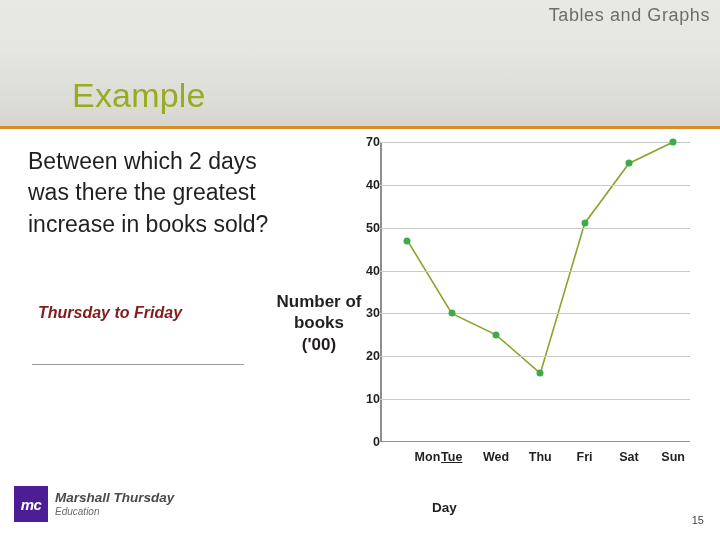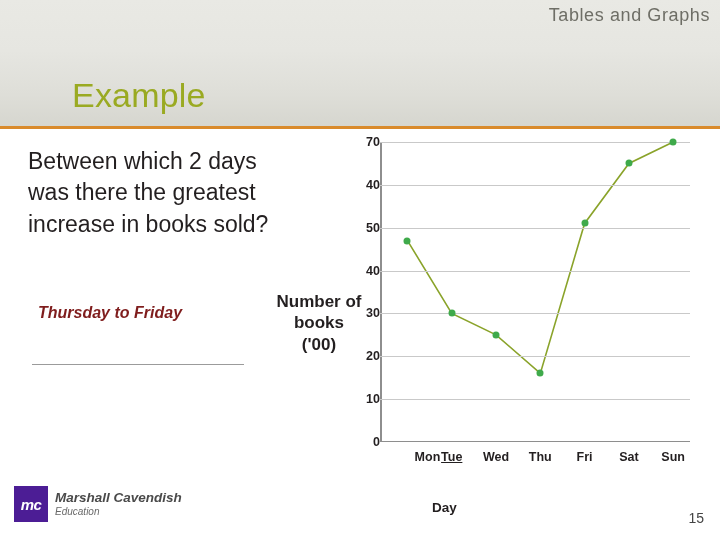--- a/index.html
+++ b/index.html
@@ -210,21 +210,21 @@
     font-size: 10px;
     font-style: italic;
     color: #6a6a6a;
     line-height: 1.1;
     display: block;
   }
   .page-number {
     position: absolute;
     right: 16px;
     bottom: 14px;
-    font-size: 14px;
+    font-size: 11px;
     color: #444444;
   }
 </style>
 </head>
 <body>
 
 <div class="slide">
 
   <div class="header-band"></div>
   <div class="header-rule"></div>
@@ -278,20 +278,20 @@
         <div class="marker" style="left: 160.314px; top: 231.429px; background: rgb(63, 170, 75);"></div>
         <div class="marker" style="left: 204.6px; top: 81.4286px; background: rgb(63, 170, 75);"></div>
         <div class="marker" style="left: 248.886px; top: 21.4286px; background: rgb(63, 170, 75);"></div>
         <div class="marker" style="left: 293.171px; top: 0px; background: rgb(63, 170, 75);"></div>
       </div>
   </div>
 
   <div class="footer-logo">
     <div class="logo-mark">mc</div>
     <div>
-      <span class="logo-text-main">Marshall Cavendish</span>
+      <span class="logo-text-main">Marshall Thursday</span>
       <span class="logo-text-sub">Education</span>
     </div>
   </div>
 
   <div class="page-number">15</div>
 
 </div>
 
 </body></html>

